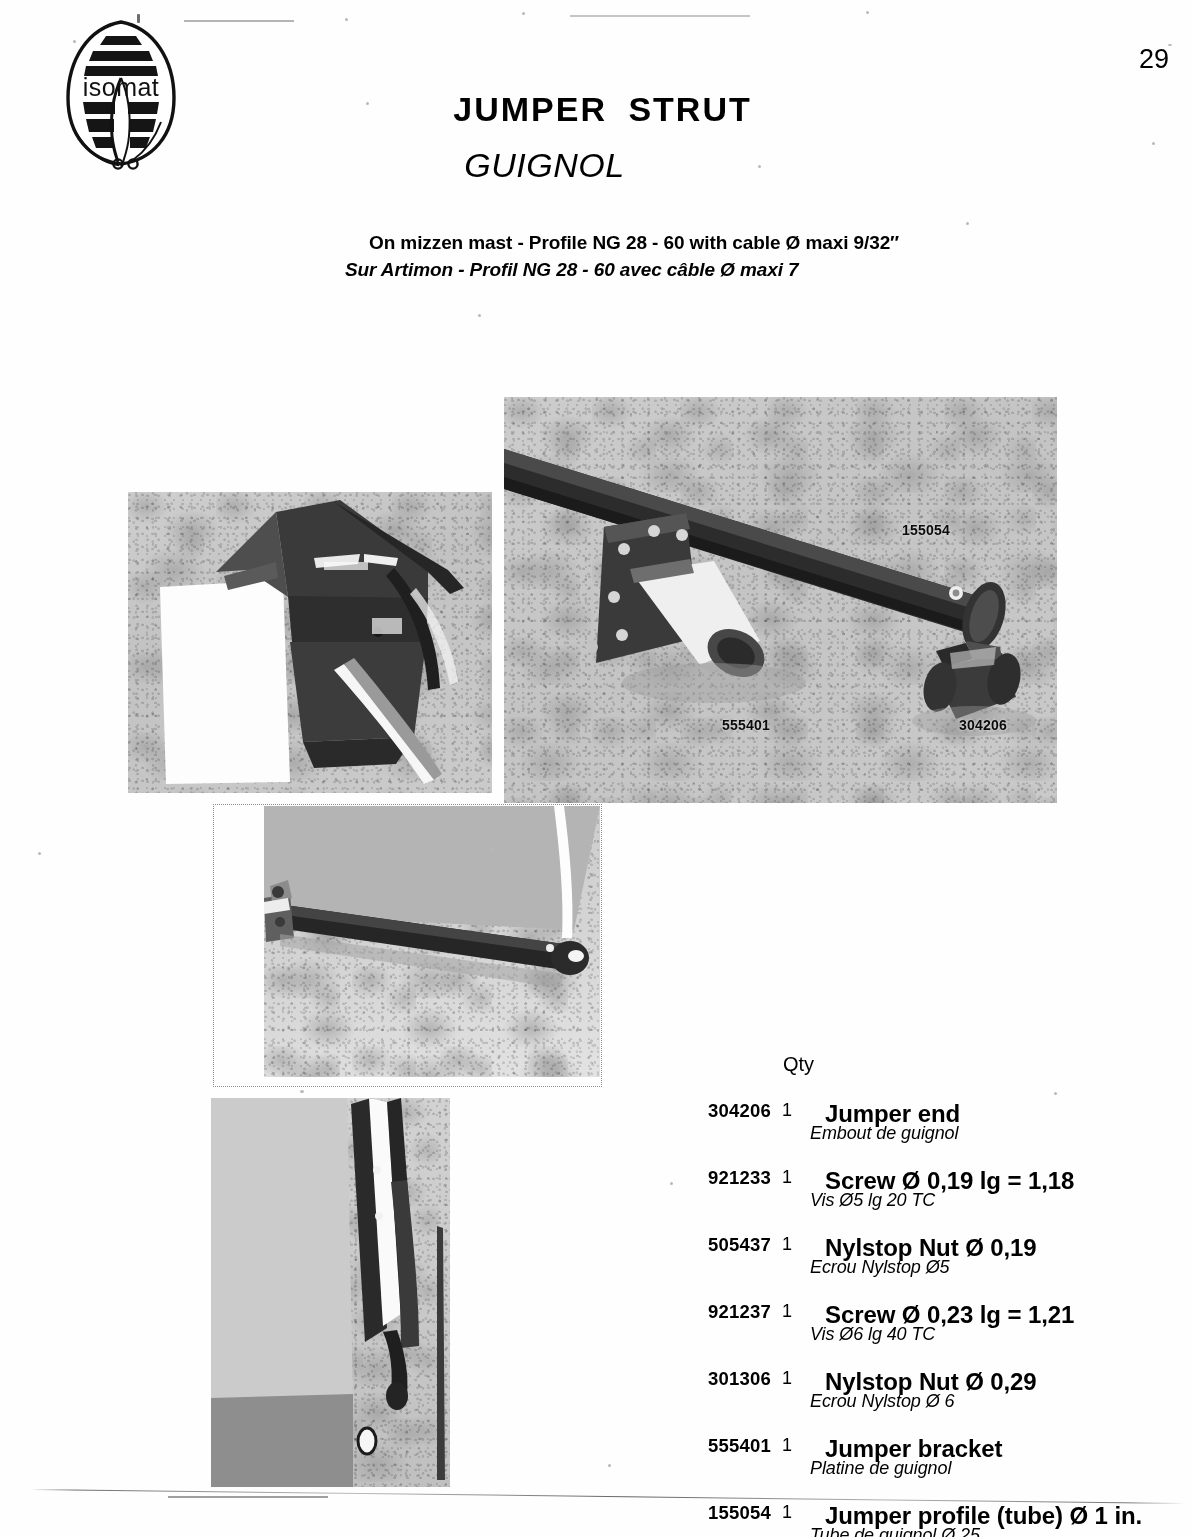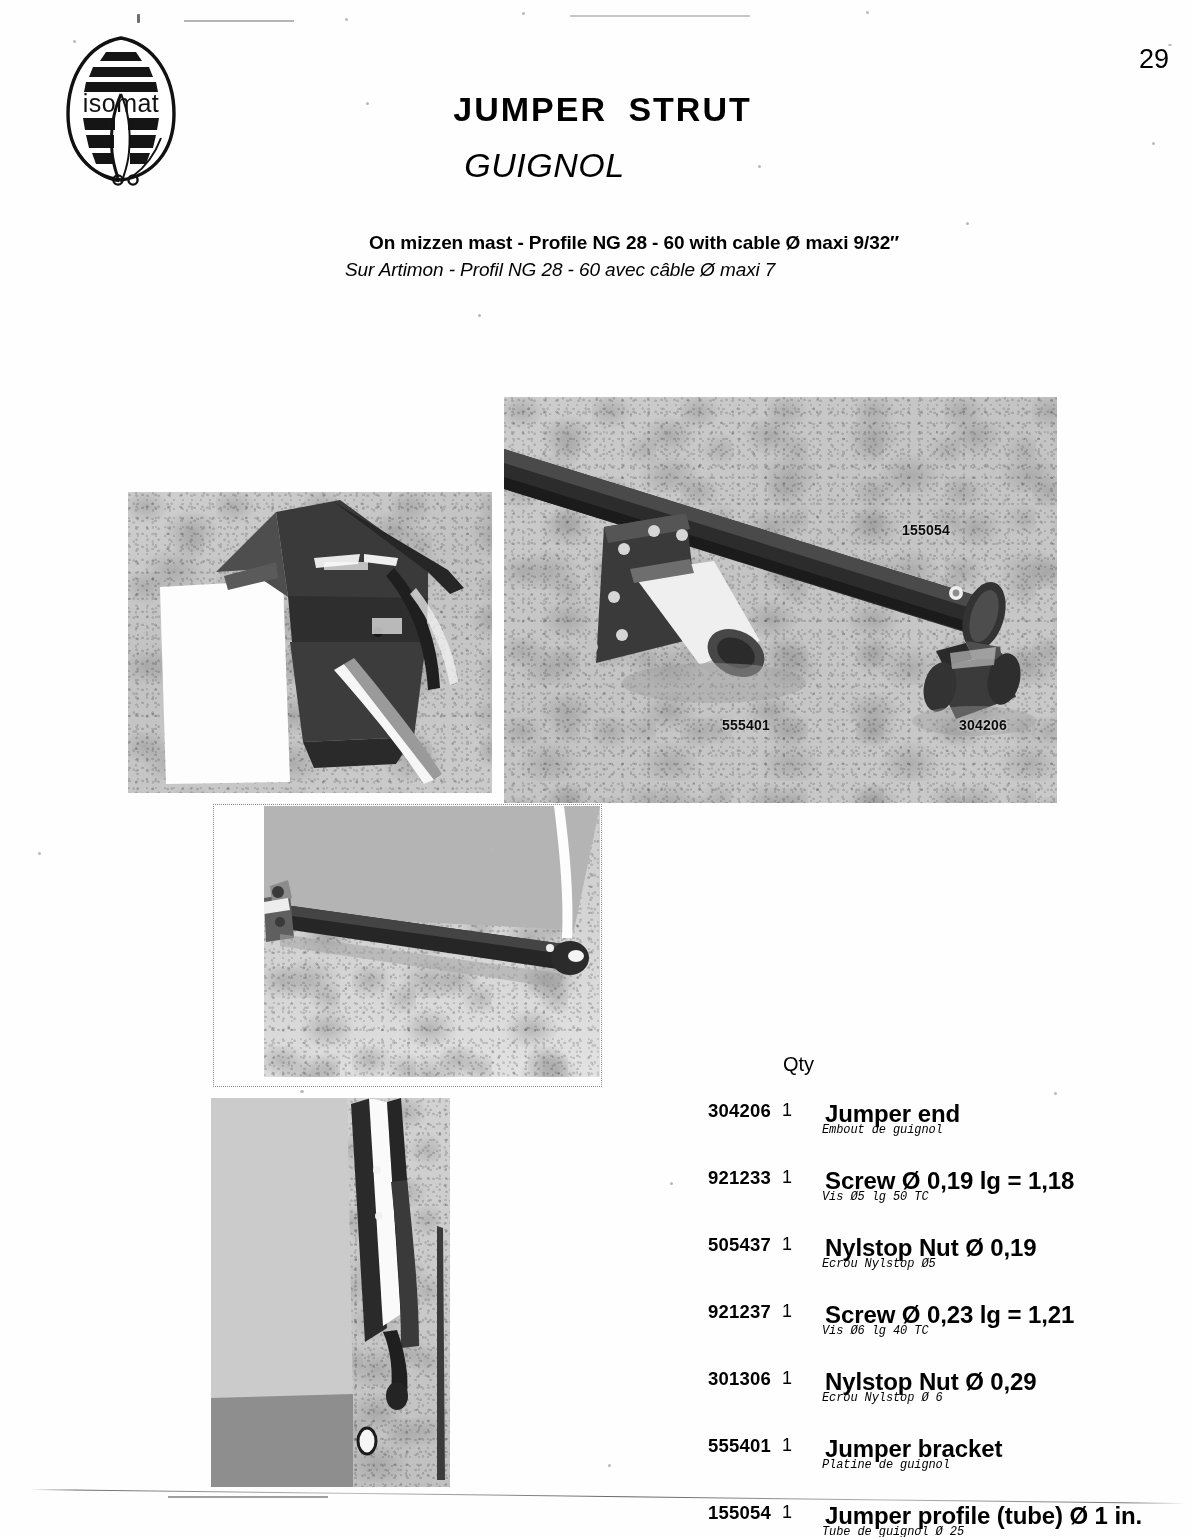--- a/index.html
+++ b/index.html
@@ -24,21 +24,21 @@
     position: absolute;
     background: #b9b9b9;
     border-radius: 50%;
     pointer-events: none;
   }
 
   
   #logo {
     position: absolute;
     left: 62px;
-    top: 34px;
+    top: 18px;
     width: 118px;
     height: 152px;
   }
 
   
   #page-number {
     position: absolute;
     right: 24px;
     top: 44px;
     font-size: 27px;
@@ -83,20 +83,21 @@
     margin-left: 24px;
   }
   #spec-fr {
     position: absolute;
     left: 345px;
     top: 259px;
     font-size: 19px;
     font-style: italic;
     letter-spacing: -0.1px;
     white-space: nowrap;
+    font-weight: bold;
   }
 
   
   .photo {
     position: absolute;
     overflow: hidden;
     background: #c9c9c9;
   }
   .grain {
     position: absolute;
@@ -175,27 +176,26 @@
     position: absolute;
     left: 125px;
     top: 0;
     font-size: 24px;
     font-weight: bold;
     letter-spacing: -0.1px;
     white-space: nowrap;
   }
   .part-fr {
     position: absolute;
-    left: 122px;
+    left: 110px;
     top: 23px;
-    font-size: 12px;
+    font-size: 18px;
     font-style: italic;
     letter-spacing: -0.1px;
     white-space: nowrap;
-    font-family: Liberation Mono, monospace;
   }
 
   #bottom-rule {
     position: absolute;
     left: 30px;
     top: 1489px;
     width: 1155px;
     height: 1px;
     background: linear-gradient(90deg,
        rgba(60,60,60,0) 0%, rgba(60,60,60,.75) 4%,
@@ -383,21 +383,21 @@
       <span class="part-ref">304206</span>
       <span class="part-qty">1</span>
       <span class="part-en">Jumper end</span>
       <span class="part-fr">Embout de guignol</span>
     </div>
 
     <div class="part-row">
       <span class="part-ref">921233</span>
       <span class="part-qty">1</span>
       <span class="part-en">Screw Ø 0,19 lg = 1,18</span>
-      <span class="part-fr">Vis Ø5 lg 50 TC</span>
+      <span class="part-fr">Vis Ø5 lg 20 TC</span>
     </div>
 
     <div class="part-row">
       <span class="part-ref">505437</span>
       <span class="part-qty">1</span>
       <span class="part-en">Nylstop Nut Ø 0,19</span>
       <span class="part-fr">Ecrou Nylstop Ø5</span>
     </div>
 
     <div class="part-row">

